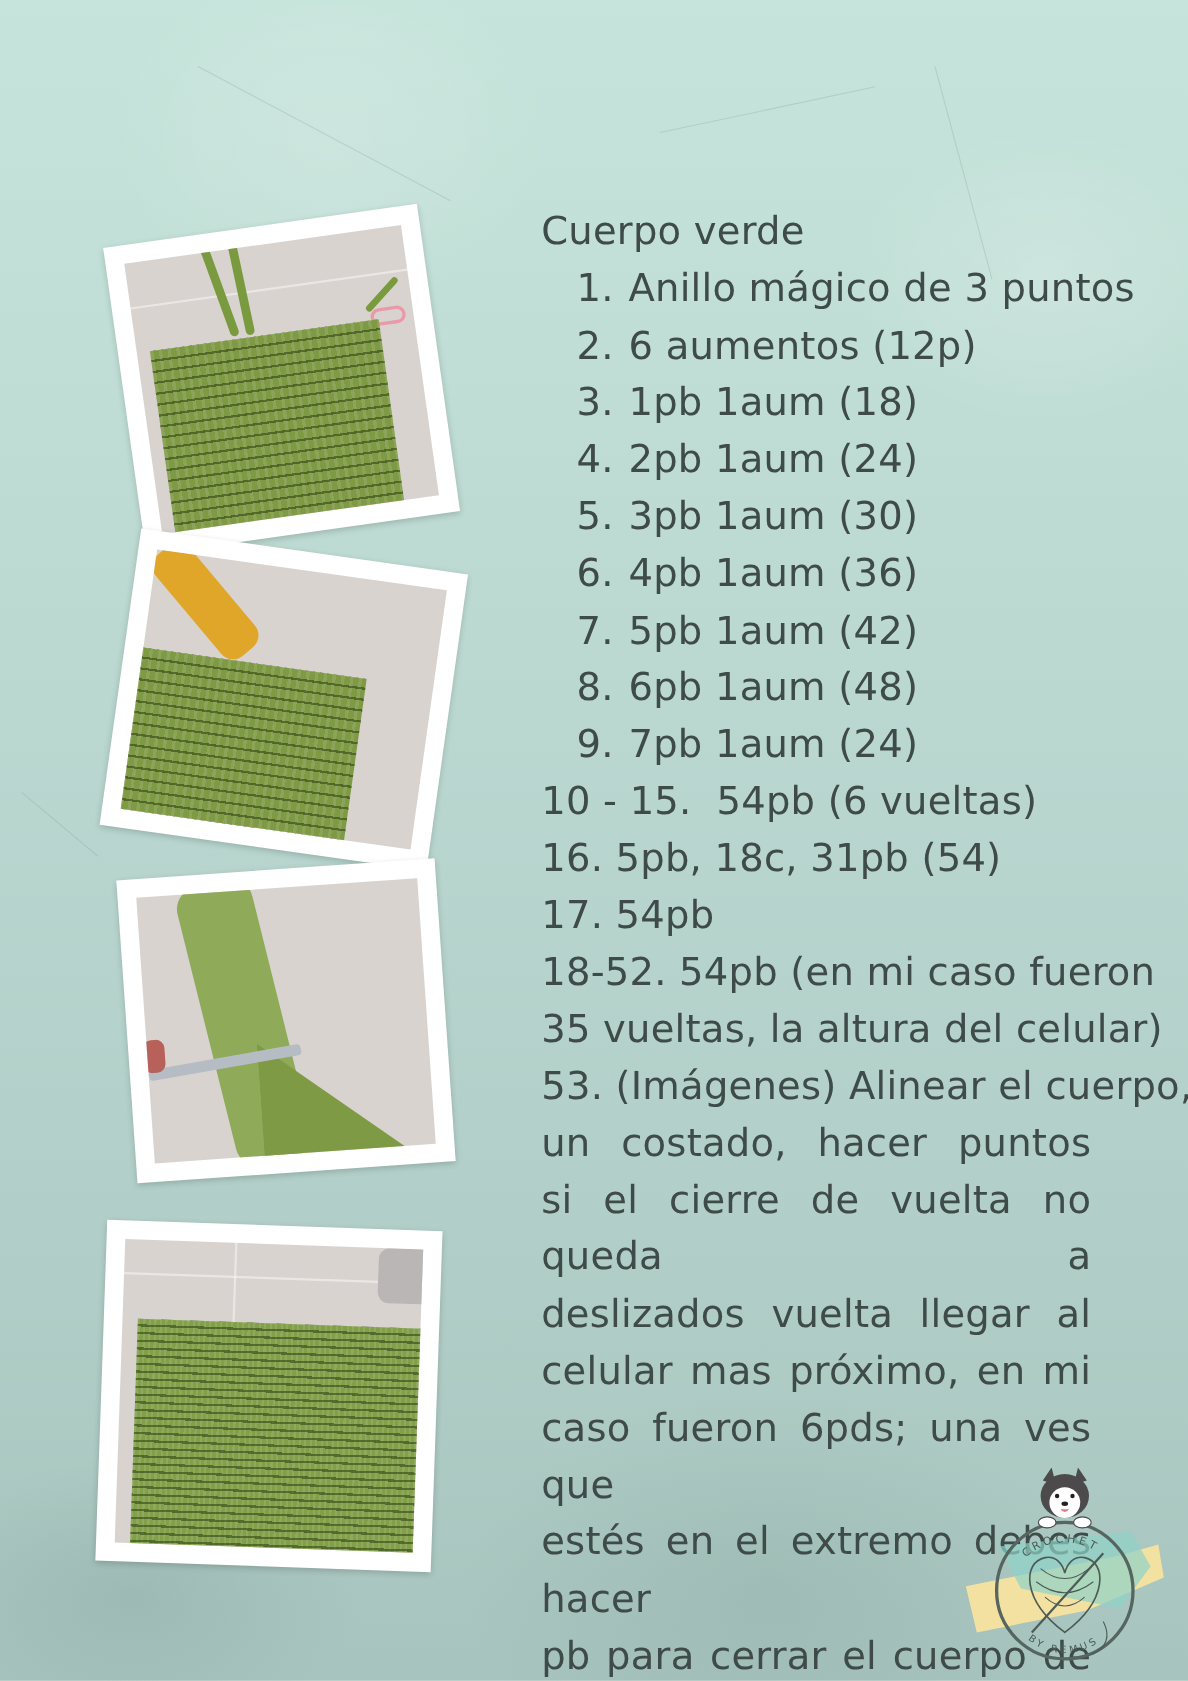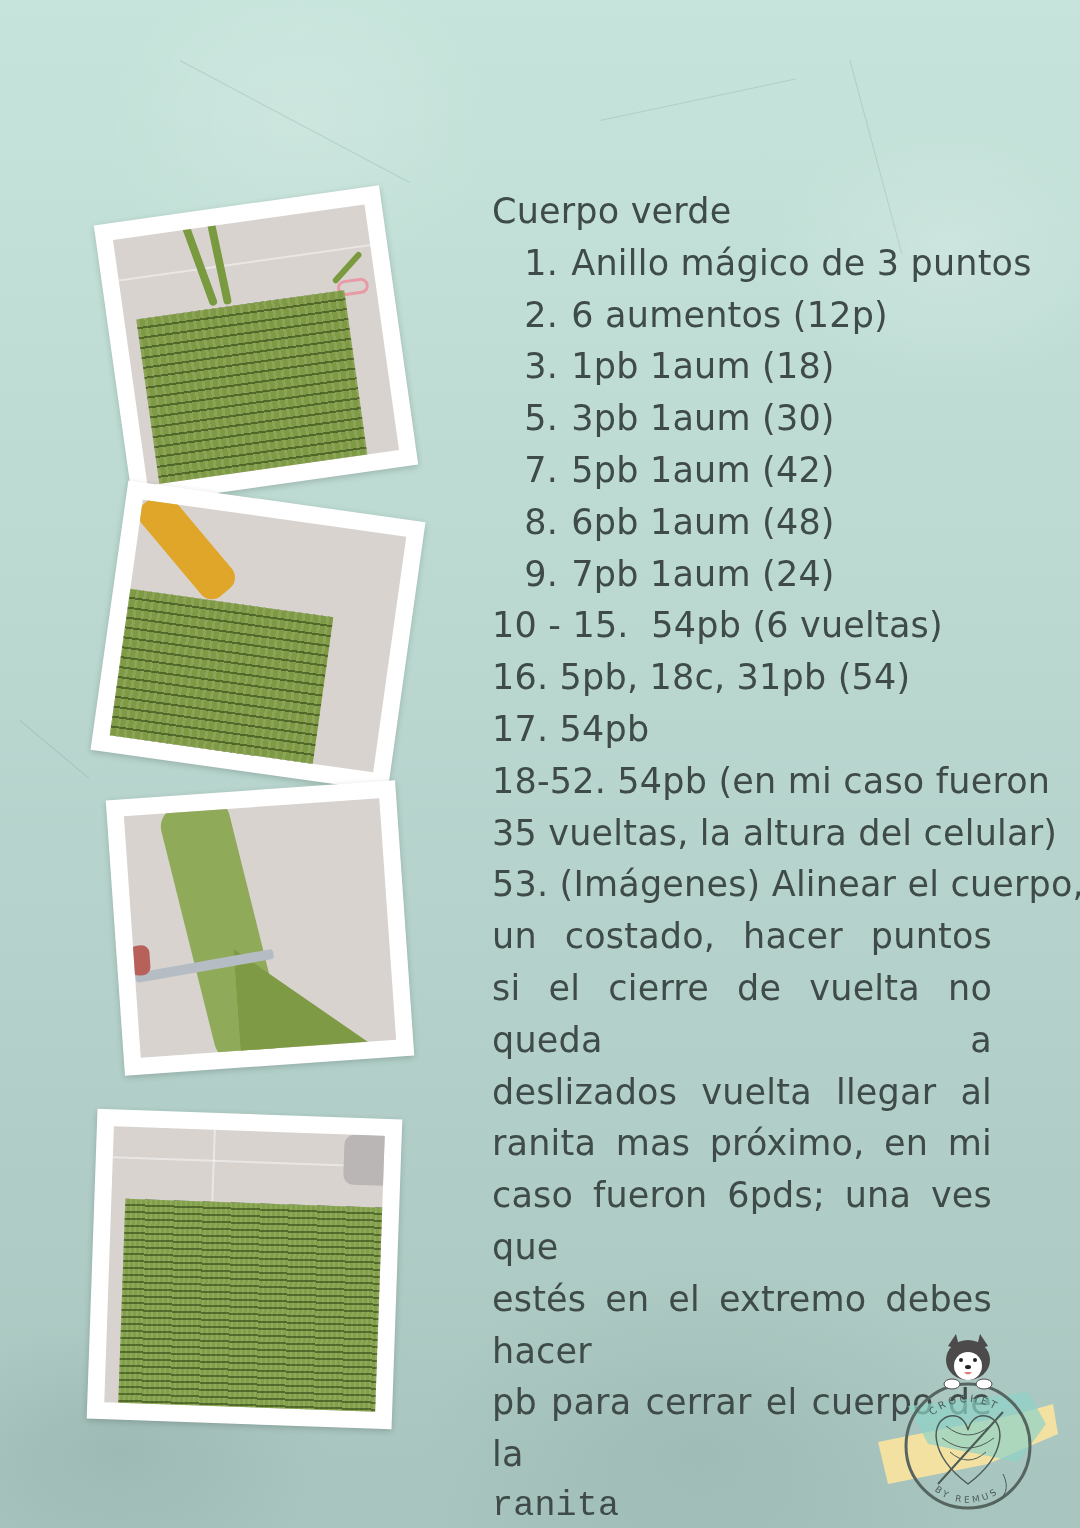--- a/index.html
+++ b/index.html
@@ -136,36 +136,38 @@
     <div class="knit fine" style="left:14px;top:72px;width:270px;height:210px;"></div>
   </div>
 </div>
 
 <div class="content">
   <div class="line">Cuerpo verde</div>
 
   <div class="ol-item"><span class="num">1.</span> <span class="txt">Anillo mágico de 3 puntos</span></div>
   <div class="ol-item"><span class="num">2.</span> <span class="txt">6 aumentos (12p)</span></div>
   <div class="ol-item"><span class="num">3.</span> <span class="txt">1pb 1aum (18)</span></div>
+  <div class="ol-item"><span class="num">4.</span> <span class="txt">2pb 1aum (24)</span></div>
   <div class="ol-item"><span class="num">5.</span> <span class="txt">3pb 1aum (30)</span></div>
+  <div class="ol-item"><span class="num">6.</span> <span class="txt">4pb 1aum (36)</span></div>
   <div class="ol-item"><span class="num">7.</span> <span class="txt">5pb 1aum (42)</span></div>
   <div class="ol-item"><span class="num">8.</span> <span class="txt">6pb 1aum (48)</span></div>
   <div class="ol-item"><span class="num">9.</span> <span class="txt">7pb 1aum (24)</span></div>
 
   <div class="line" style="white-space:pre;">10 - 15.  54pb (6 vueltas)</div>
   <div class="line">16. 5pb, 18c, 31pb (54)</div>
   <div class="line">17. 54pb</div>
   <div class="line">18-52. 54pb (en mi caso fueron</div>
   <div class="line">35 vueltas, la altura del celular)</div>
   <div class="line">53. (Imágenes) Alinear el cuerpo,</div>
 
   <div class="justify">un costado, hacer puntos</div>
   <div class="justify">si el cierre de vuelta no queda a</div>
   <div class="justify">deslizados vuelta llegar al</div>
-  <div class="justify">ranita mas próximo, en mi</div>
+  <div class="justify">celular mas próximo, en mi</div>
   <div class="justify">caso fueron 6pds; una ves que</div>
   <div class="justify">estés en el extremo debes hacer</div>
   <div class="justify">pb para cerrar el cuerpo de la</div>
   <div class="justify last">ranita</div>
 </div>
 
 <div class="logo">
   <svg width="200" height="194" viewBox="0 0 200 194">
 
     <path d="M10,108 L150,80 L185,70 L190,100 L120,130 L20,150 Z" fill="#f7e3a0" opacity="0.95"></path>

